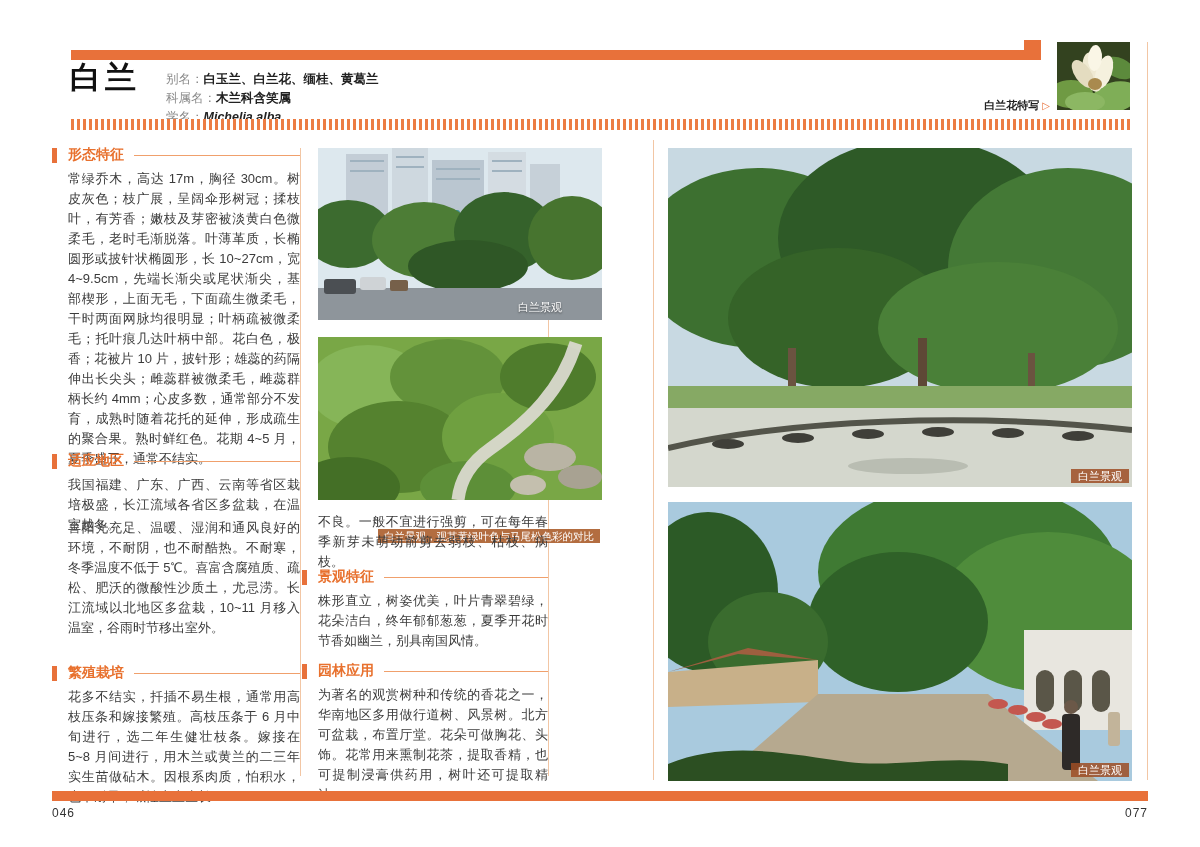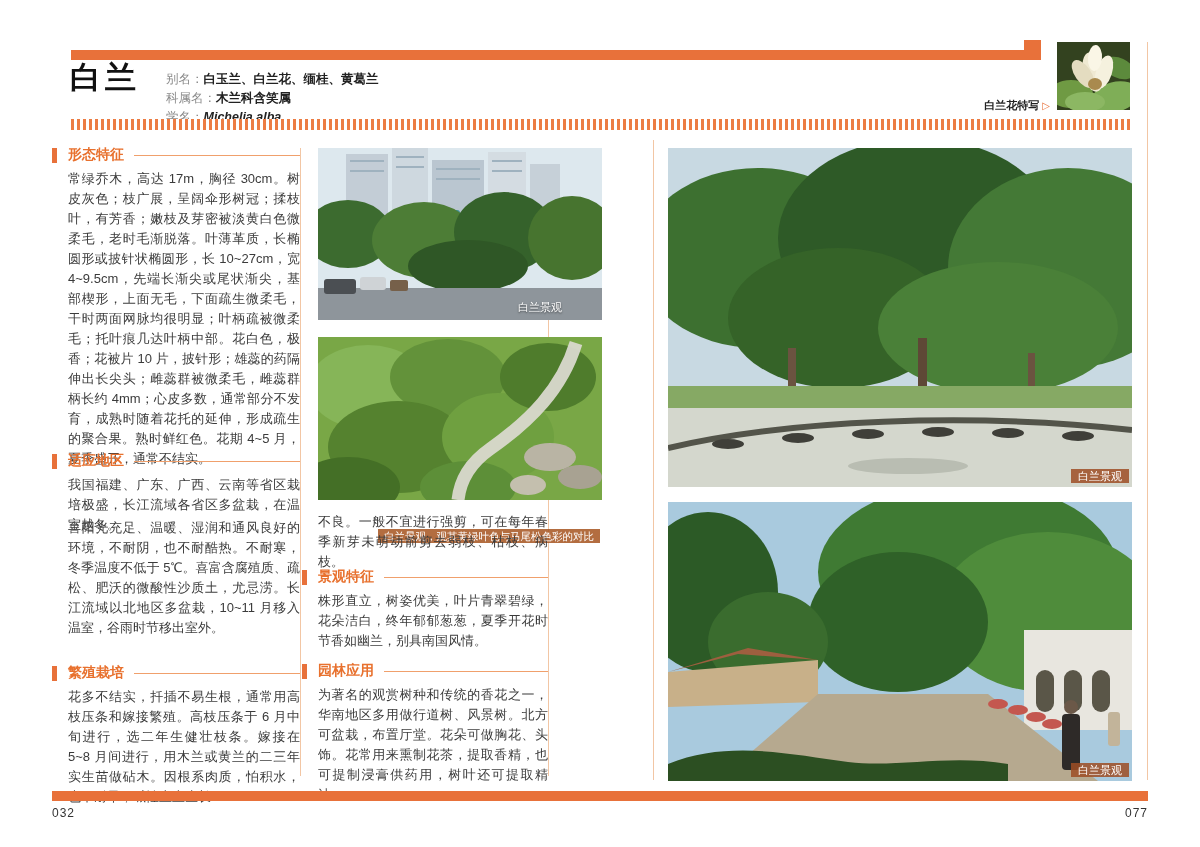--- a/index.html
+++ b/index.html
@@ -256,16 +256,16 @@
       </g>
       <path d="M0,262 C60,238 120,252 180,260 C230,266 280,252 340,262 L340,279 L0,279 Z" fill="#2c4f22"></path>
       <circle cx="403" cy="205" r="7" fill="#6b5848"></circle>
       <rect x="394" y="212" width="18" height="56" rx="4" fill="#2e2a28"></rect>
       <rect x="440" y="210" width="12" height="34" rx="3" fill="#c2b49a"></rect>
     </svg>
     <span class="cap cap-bar">白兰景观</span>
   </div>
 
   <div class="bottombar"></div>
-  <div class="pageno pn-left">032</div>
+  <div class="pageno pn-left">046</div>
   <div class="pageno pn-right">077</div>
 
 </div>
 
 </body></html>

